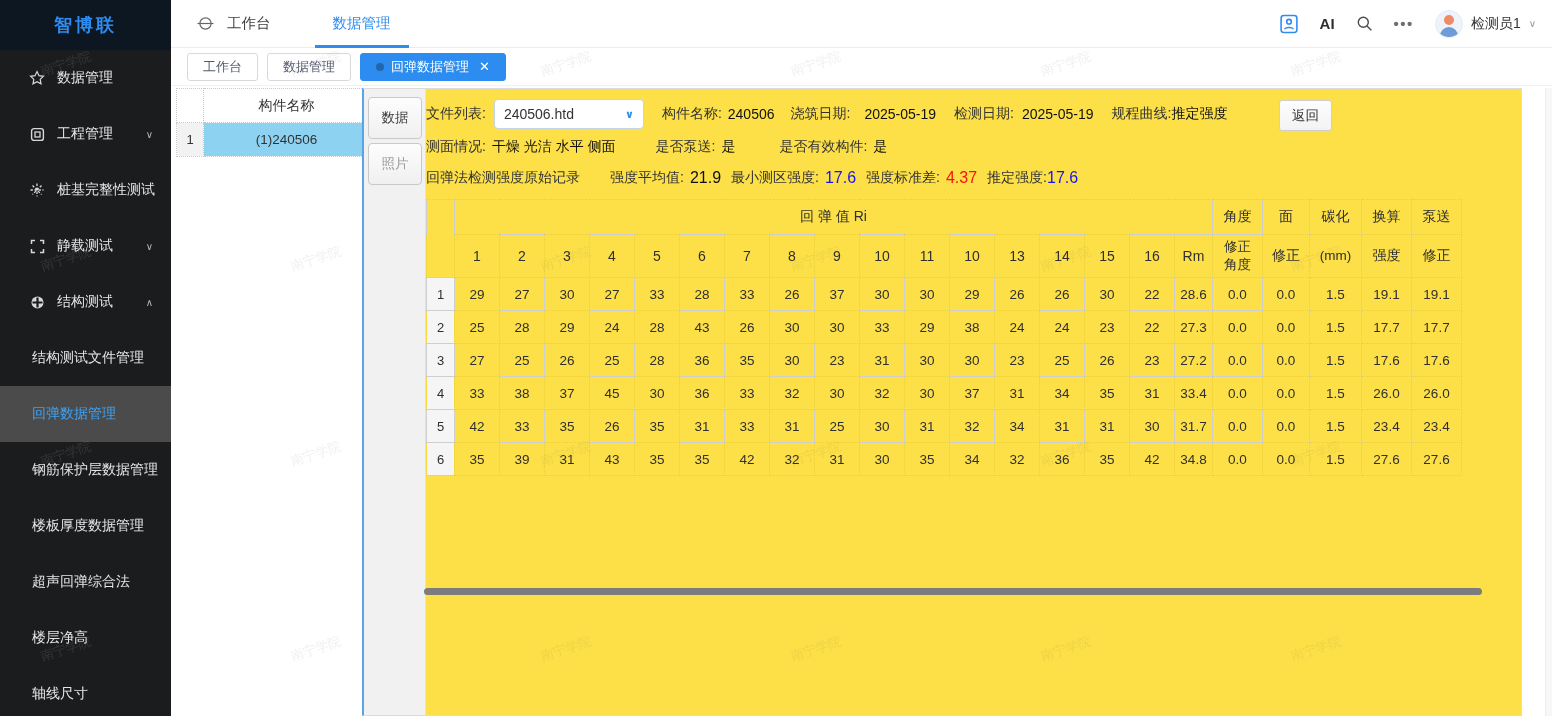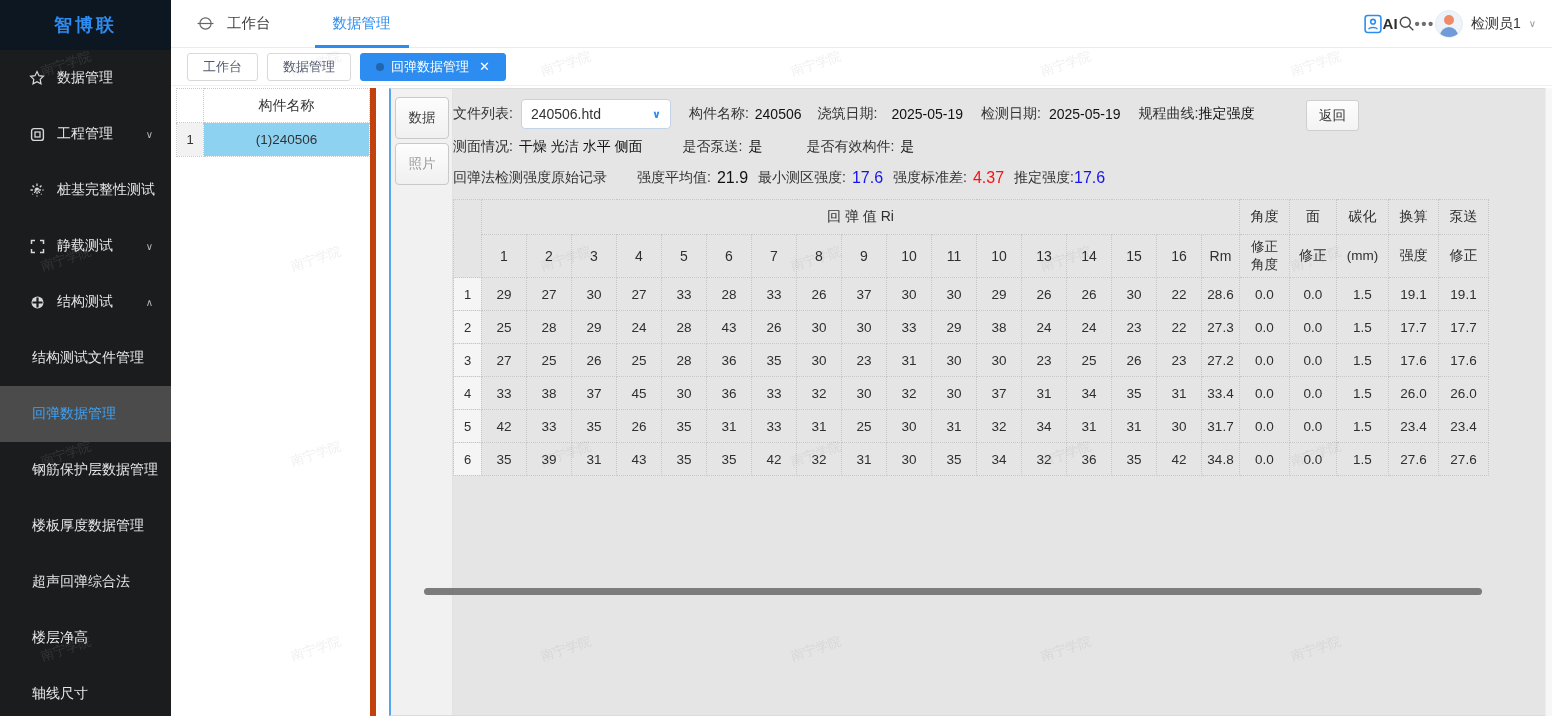--- a/index.html
+++ b/index.html
@@ -22,21 +22,21 @@
   .menu-item .chev{position:absolute;right:18px;color:#b5b5b5;font-size:10px}
 
   
   #topbar{left:171px;top:0;width:1381px;height:48px;background:#fff;
           border-bottom:1px solid #ececec;display:flex;align-items:center;box-sizing:border-box;z-index:2}
   #collapse-icon{margin-left:26px;display:inline-flex;cursor:pointer}
   #nav-workbench{margin-left:13px;font-size:14.5px;color:#3f3f3f;cursor:pointer}
   .top-tab{margin-left:42px;height:48px;line-height:46px;padding:0 20px;font-size:14.5px;
            color:#2d8cf0;position:relative;cursor:pointer}
   .top-tab::after{content:"";position:absolute;left:2px;right:2px;bottom:0;height:3px;background:#2d8cf0}
-  #topbar-right{margin-left:auto;display:flex;align-items:center;padding-right:16px}
+  #topbar-right{margin-left:auto;display:flex;align-items:center;gap:21px;padding-right:16px}
   .ai-label{font-weight:bold;color:#2f2f2f;font-size:15px;cursor:pointer}
   .dots{color:#6f6f6f;font-size:15px;font-weight:bold;letter-spacing:1.5px;cursor:pointer}
   .user-wrap{display:flex;align-items:center;gap:8px;color:#333;font-size:14px;cursor:pointer}
   .avatar{position:relative;width:26px;height:26px;border-radius:50%;background:#eef3fa;overflow:hidden;border:1px solid #e3ecf7}
   .avatar .head{position:absolute;top:4px;left:8px;width:10px;height:10px;border-radius:50%;background:#ef8a66}
   .avatar .bodyp{position:absolute;bottom:-3px;left:4px;width:18px;height:13px;border-radius:9px 9px 0 0;background:#6f9bd8}
   .user-chev{color:#9a9a9a;font-size:10px}
 
   
   #tabbar{left:171px;top:48px;width:1381px;height:38px;background:#fff;display:flex;align-items:center;
@@ -50,21 +50,21 @@
   
   #left-list{left:176px;top:88px;width:200px;height:628px;background:#fff;border-right:6px solid #c2410c;box-sizing:border-box}
   .clist{border-collapse:collapse;width:100%;table-layout:fixed}
   .clist td{border:1px dotted #c9c9c9;height:31px;text-align:center;font-size:13.5px;color:#333;overflow:hidden}
   .clist td.idx{width:27px}
   .clist tr.datarow td.idx{background:#f2f2f2;font-size:13px}
   .clist td.hname{font-size:14px}
   .clist td.selected{background:#8ed2f2}
 
   
-  #content{left:389px;top:88px;width:1160px;height:628px;background:#e5e5e5;border:1px solid #dcdcdc;
+  #content{left:362px;top:88px;width:1160px;height:628px;background:#fde047;border:1px solid #dcdcdc;
            border-left:2px solid #56a5e8;box-sizing:border-box}
   #side-strip{position:absolute;left:0;top:0;width:61px;height:100%;background:#f1f1f1;border-right:1px solid #e2e2e2}
   .side-tab{position:absolute;left:4px;width:54px;height:42px;border:1px solid #c9c9c9;border-radius:4px;
             background:linear-gradient(#fdfdfd,#f0f0f0);display:flex;align-items:center;justify-content:center;
             font-size:13.5px;color:#3d3d3d;cursor:pointer;box-sizing:border-box}
   .side-tab.t1{top:8px}
   .side-tab.t2{top:54px;color:#9a9a9a}
   #content-body{position:absolute;left:62px;top:0;right:0;bottom:0}
 
   .info-line{display:flex;align-items:center;font-size:14px;color:#333;padding-left:0}

